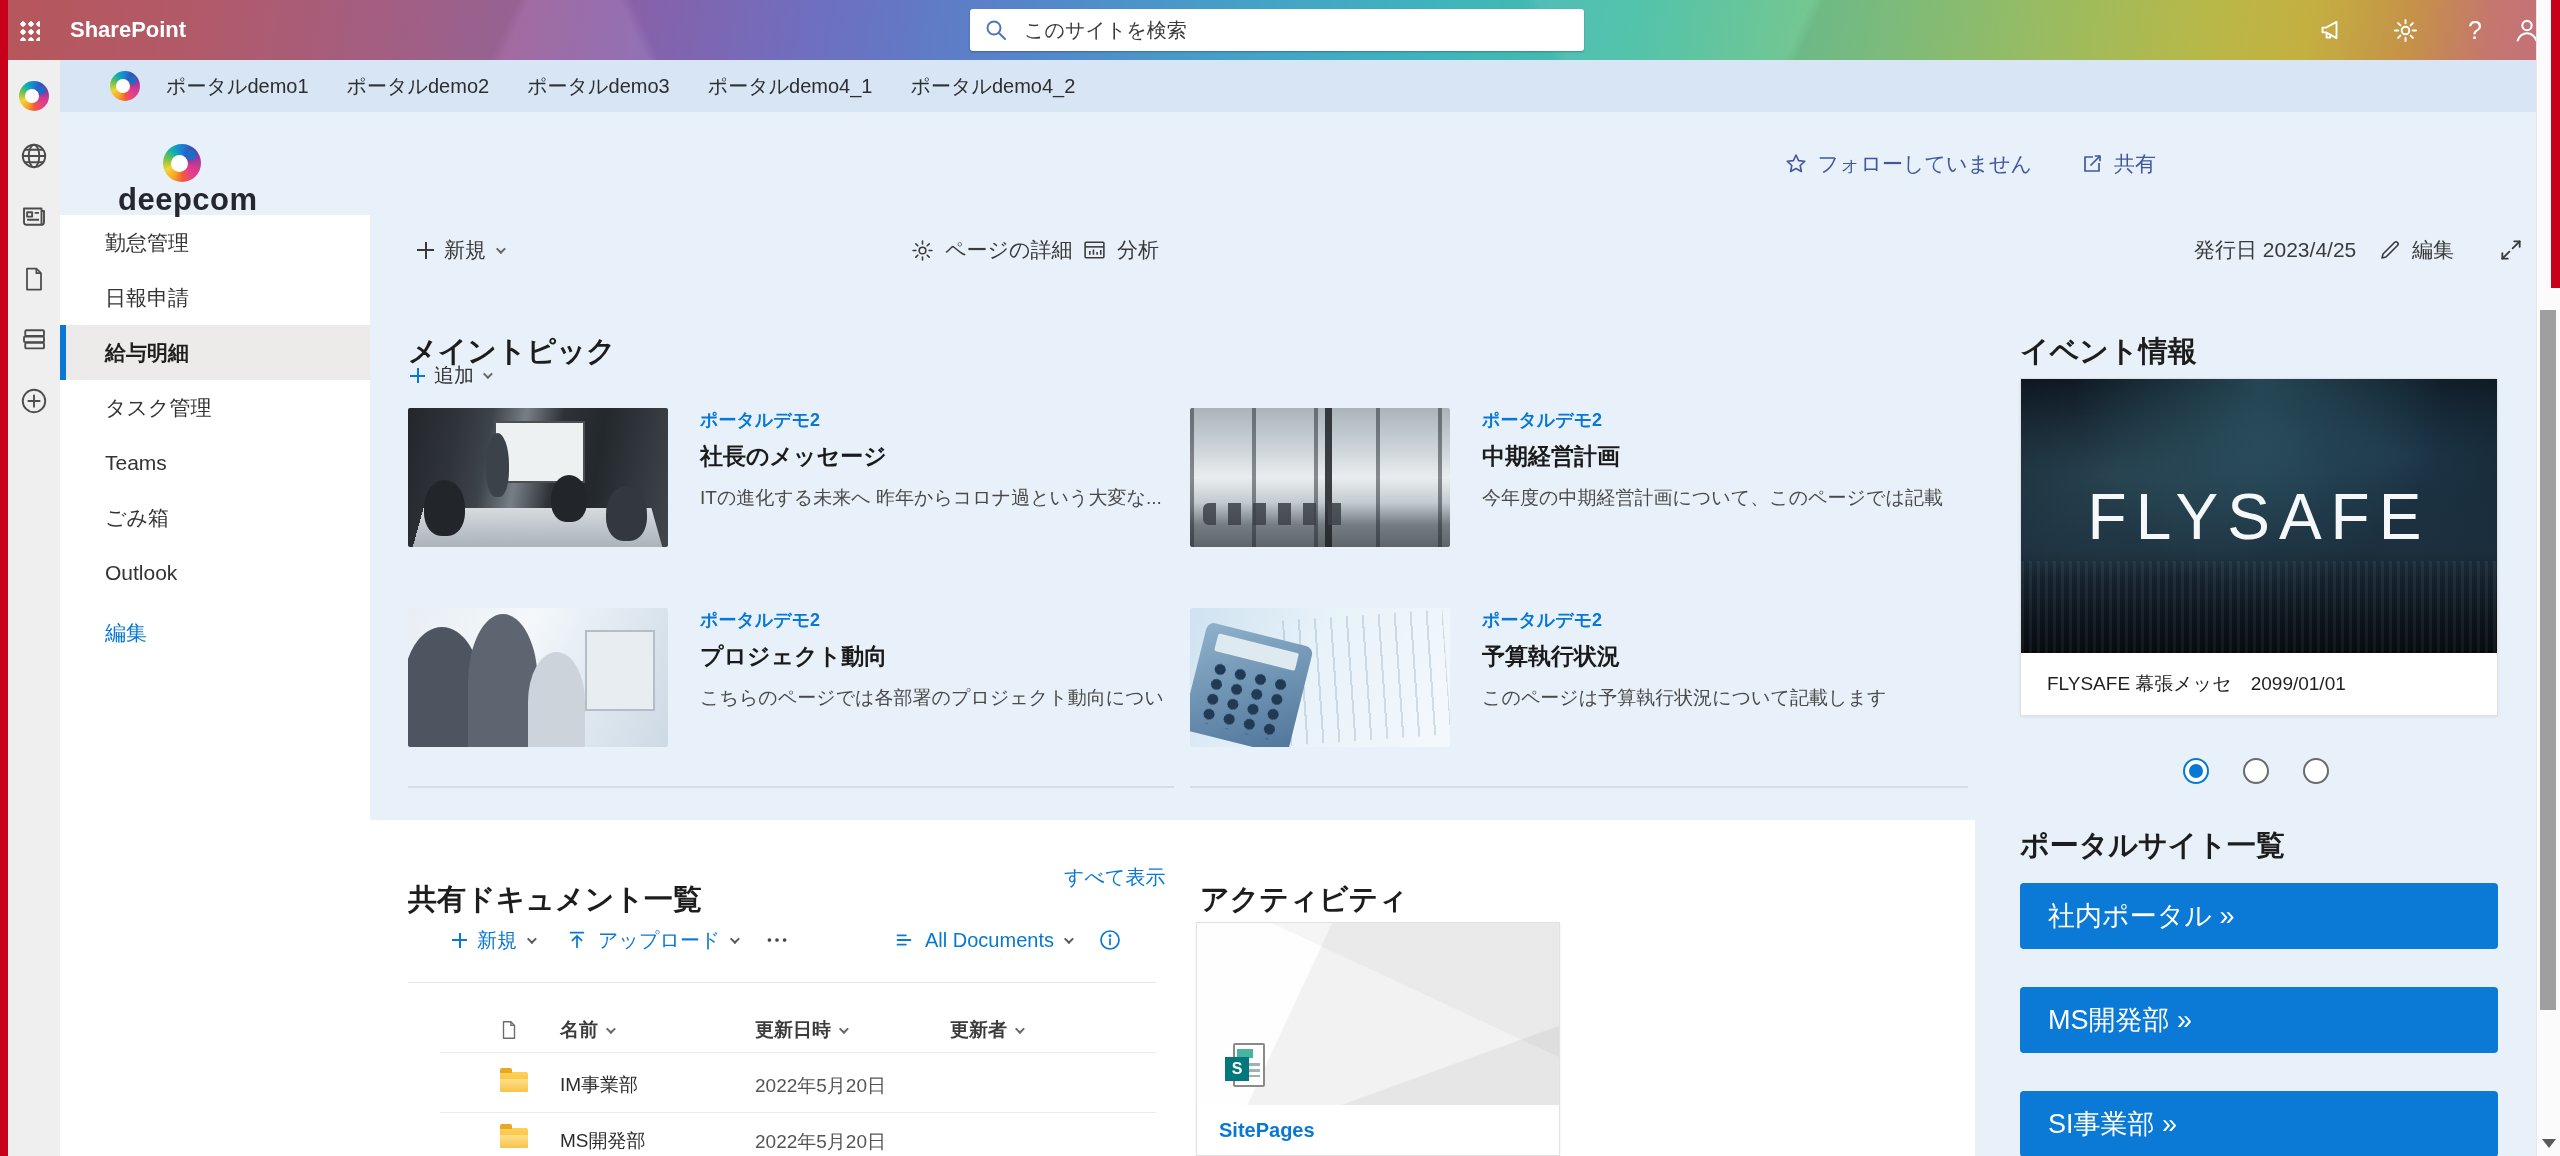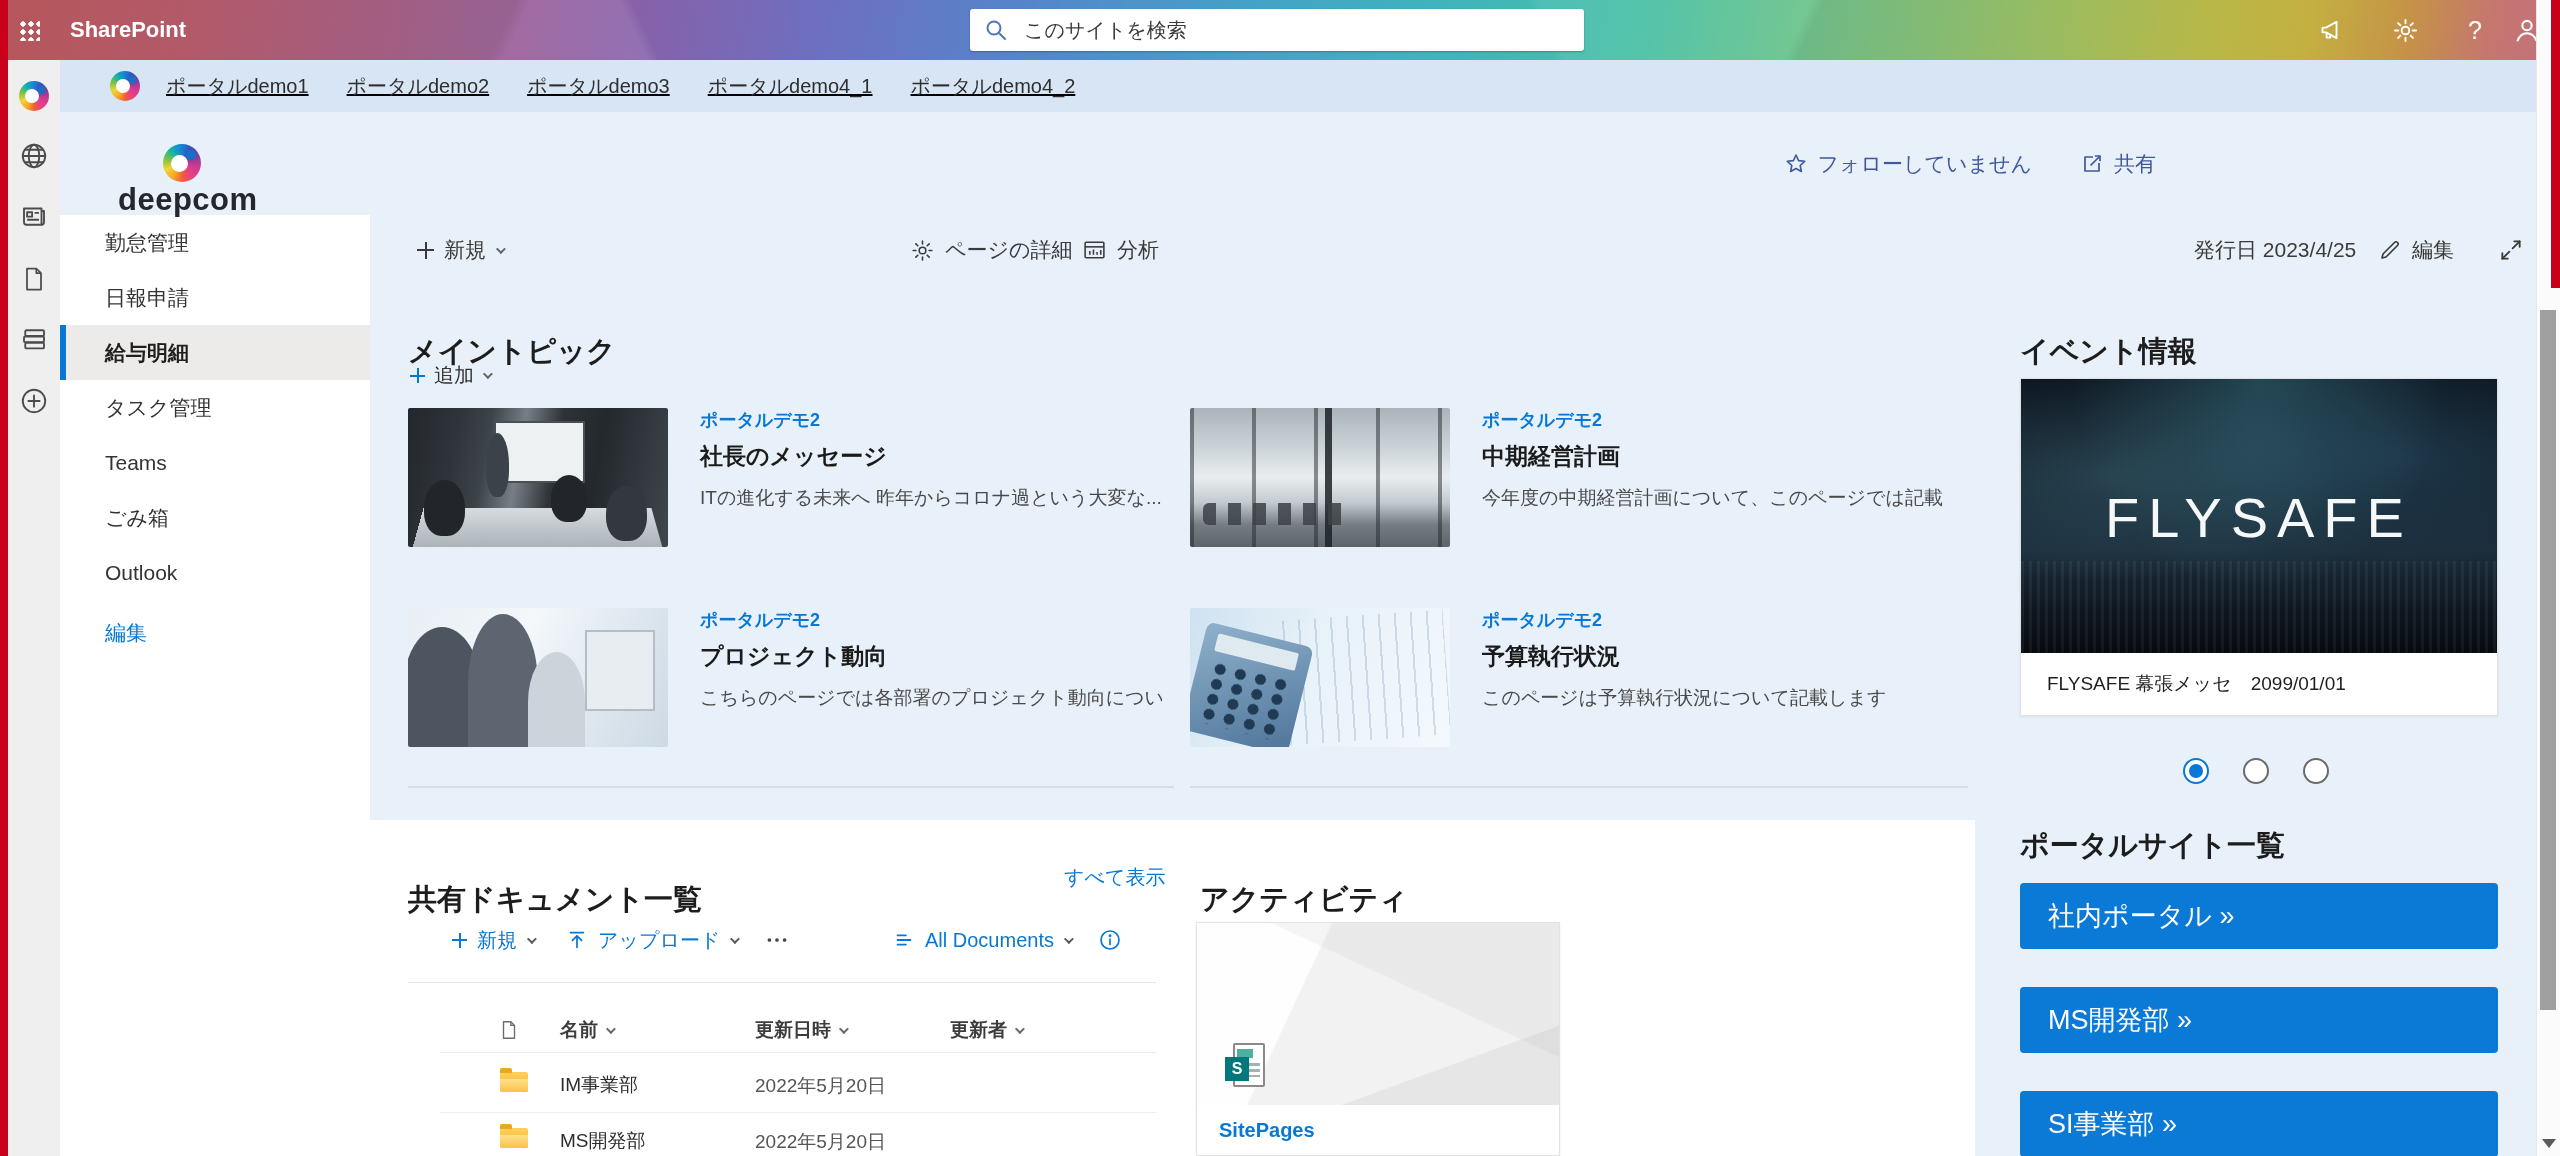--- a/index.html
+++ b/index.html
@@ -23,21 +23,21 @@
   .waffle{position:absolute;left:14px;top:15px;width:30px;height:30px;display:flex;align-items:center;justify-content:center;cursor:pointer;}
   .waffle-grid{width:22px;height:22px;background-image:radial-gradient(circle,#ffffff 2.4px,transparent 2.9px);background-size:8px 8px;background-position:1px 1px;}
   .suite-title{position:absolute;left:70px;top:0;line-height:60px;color:#ffffff;font-size:22px;font-weight:700;}
   .searchbox{position:absolute;left:970px;top:9px;width:614px;height:42px;background:#ffffff;border-radius:3px;display:flex;align-items:center;padding:0 14px;box-shadow:0 1px 2px rgba(0,0,0,.25);}
   .s-input{flex:1;border:none;outline:none;background:transparent;font-size:20px;color:#3b3b3b;margin-left:14px;}
   .s-input::placeholder{color:#3b3b3b;opacity:1;}
   .suite-btn{position:absolute;top:14px;width:34px;height:32px;display:flex;align-items:center;justify-content:center;color:#ffffff;cursor:pointer;}
   .help-glyph{font-size:25px;color:#ffffff;font-weight:400;}
 
   
-  .tabbar{position:absolute;left:60px;top:60px;width:2476px;height:52px;background:#d7e5f4;display:flex;align-items:center;z-index:30;text-decoration:underline;}
+  .tabbar{position:absolute;left:60px;top:60px;width:2476px;height:52px;background:#d7e5f4;display:flex;align-items:center;z-index:30;}
   .tabbar .dlogo{margin-left:50px;width:30px;height:30px;}
   .tabs{display:flex;margin-left:26px;gap:38px;}
   .tab{font-size:20px;color:#2e2e2e;cursor:pointer;line-height:52px;}
 
   
   .rail{position:absolute;left:8px;top:60px;width:52px;height:1096px;background:#efefef;z-index:31;}
   .rail-item{position:absolute;left:10px;width:32px;height:32px;display:flex;align-items:center;justify-content:center;cursor:pointer;color:#4c4c4c;}
 
   
   .dlogo{position:relative;border-radius:50%;background:conic-gradient(from 140deg,#e83e8c,#f05a3c,#f7a823,#f2d43a,#7ec241,#12b3a8,#1585d8,#3a4fb5,#8b3a9e,#cf3a8e,#e83e8c);overflow:hidden;display:inline-block;}
@@ -139,21 +139,21 @@
   
   .event-card{position:absolute;left:2020px;top:378px;width:478px;height:338px;background:#ffffff;border:1px solid #e0e0e0;box-shadow:0 1px 3px rgba(0,0,0,.07);z-index:6;cursor:pointer;}
   .flysafe{position:absolute;left:0;top:0;right:0;height:276px;overflow:hidden;background:
     radial-gradient(ellipse at 50% 0%, rgba(90,180,200,.30), transparent 55%),
     radial-gradient(ellipse at 18% 35%, rgba(120,200,220,.20), transparent 42%),
     radial-gradient(ellipse at 80% 28%, rgba(70,140,180,.22), transparent 40%),
     linear-gradient(180deg,#0d1620 0%,#14222e 42%,#1b2c3a 62%,#0e1822 100%);
     display:flex;align-items:center;justify-content:center;}
   .flysafe::after{content:"";position:absolute;left:0;right:0;bottom:0;height:34%;
     background:repeating-linear-gradient(90deg, rgba(255,255,255,.05) 0 3px, transparent 3px 8px), linear-gradient(transparent,rgba(0,0,0,.55));}
-  .flysafe-text{position:relative;color:rgba(255,255,255,.96);font-size:56px;letter-spacing:9px;font-weight:400;z-index:2;}
+  .flysafe-text{position:relative;color:rgba(255,255,255,.96);font-size:64px;letter-spacing:9px;font-weight:400;z-index:2;}
   .event-caption{position:absolute;left:0;bottom:0;right:0;height:62px;display:flex;align-items:center;padding-left:26px;font-size:19px;color:#1f1f1f;background:#fff;}
 
   .dots{position:absolute;left:2183px;top:758px;display:flex;gap:34px;z-index:6;}
   .dot-o{width:26px;height:26px;border-radius:50%;border:2px solid #6a6a6a;background:#ffffff;cursor:pointer;position:relative;}
   .dot-o.active{border-color:#0878d4;}
   .dot-o.active::after{content:"";position:absolute;left:50%;top:50%;width:14px;height:14px;border-radius:50%;background:#0878d4;transform:translate(-50%,-50%);}
 
   .portal-btn{position:absolute;left:2020px;width:478px;height:66px;background:#0b79d6;border-radius:4px;color:#ffffff;font-size:27px;display:flex;align-items:center;padding-left:28px;cursor:pointer;z-index:6;}
 
   svg{display:block;}

